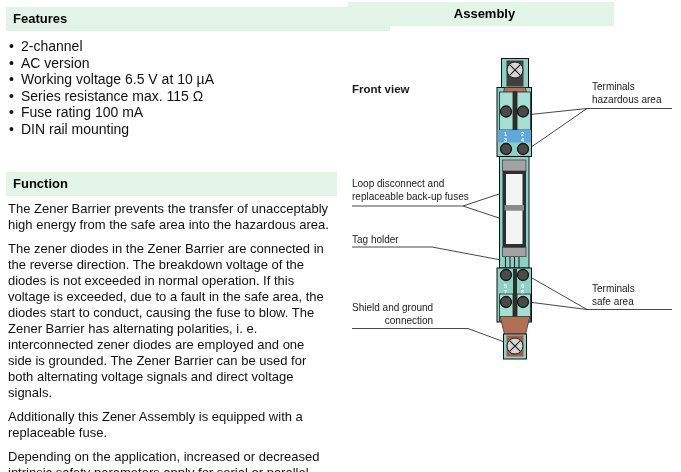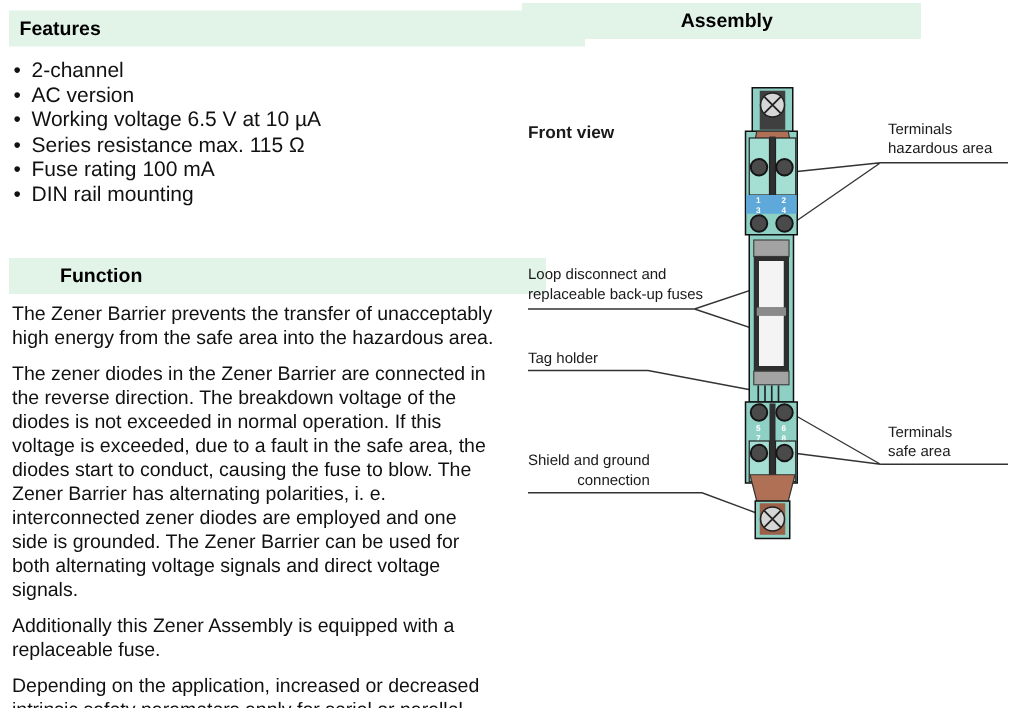--- a/index.html
+++ b/index.html
@@ -36,21 +36,21 @@
   </div>
   <ul class="features-list">
     <li>2-channel</li>
     <li>AC version</li>
     <li>Working voltage 6.5 V at 10 µA</li>
     <li>Series resistance max. 115 Ω</li>
     <li>Fuse rating 100 mA</li>
     <li>DIN rail mounting</li>
   </ul>
 
-  <div class="secbar" style="left:6px;top:172px;width:331px;padding-left:27px;">
+  <div class="secbar" style="left:6px;top:172px;width:331px;">
     <div class="sectitle">Function</div>
   </div>
   <div class="function-body">
     <p>The Zener Barrier prevents the transfer of unacceptably high energy from the safe area into the hazardous area.</p>
     <p>The zener diodes in the Zener Barrier are connected in the reverse direction. The breakdown voltage of the diodes is not exceeded in normal operation. If this voltage is exceeded, due to a fault in the safe area, the diodes start to conduct, causing the fuse to blow. The Zener Barrier has alternating polarities, i. e. interconnected zener diodes are employed and one side is grounded. The Zener Barrier can be used for both alternating voltage signals and direct voltage signals.</p>
     <p>Additionally this Zener Assembly is equipped with a replaceable fuse.</p>
     <p>Depending on the application, increased or decreased intrinsic safety parameters apply for serial or parallel connection. For the detailed parameters refer to the Zener Barrier certificate. Application examples can be found in the system description of the Zener Barriers.</p>
   </div>
 
   <div class="secbar" style="left:348px;top:2px;width:266px;text-align:center;">

